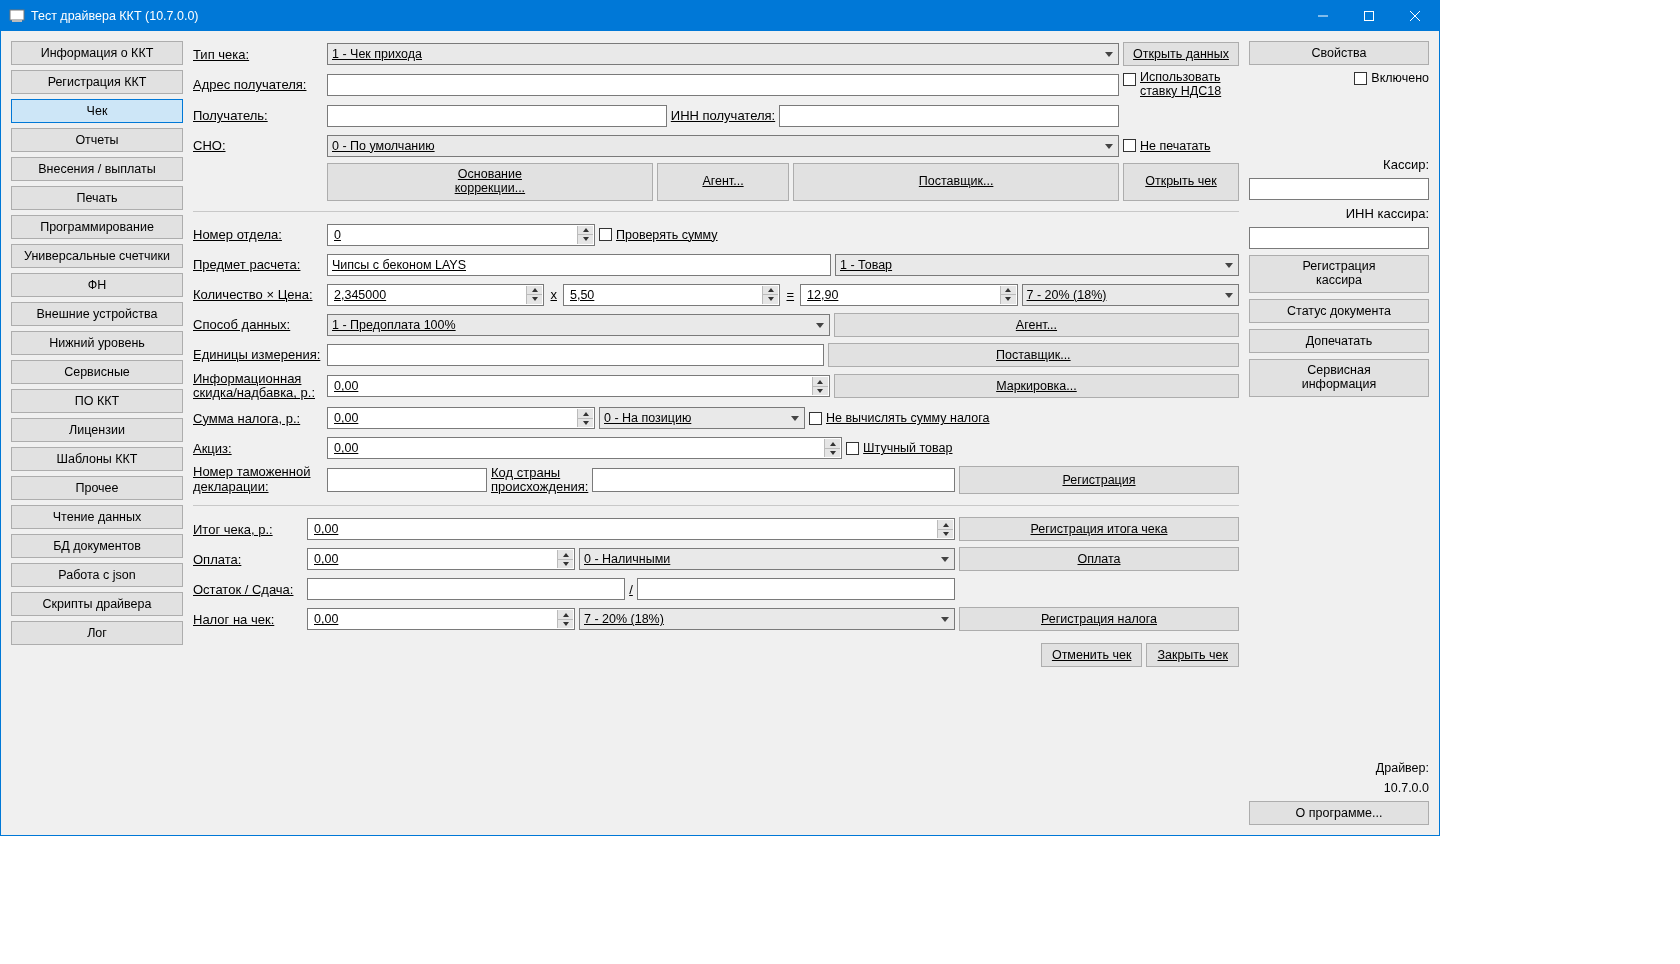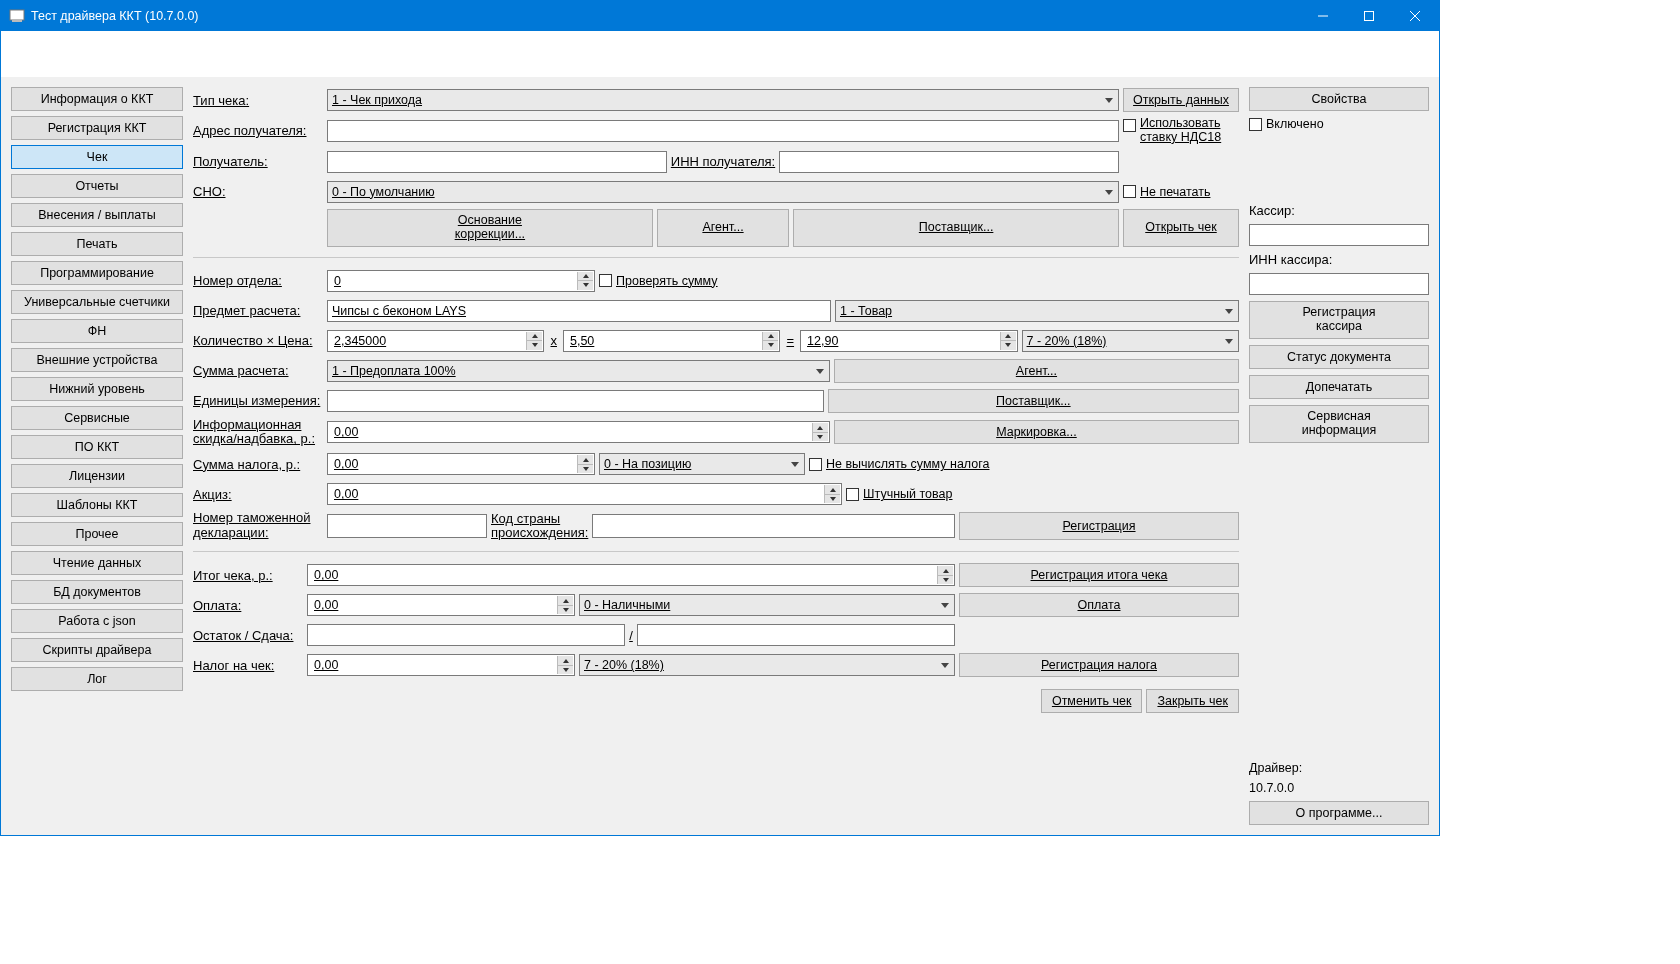--- a/index.html
+++ b/index.html
@@ -41,21 +41,20 @@
     cursor: default;
   }
   .titlebar .win-btn svg { pointer-events:none;}
   .body {
     flex: 1;
     display: flex;
     background: #f0f0f0;
     padding: 10px;
     gap: 10px;
     overflow: hidden;
-    margin-top: 46px;
   }
   
   .left-nav {
     width: 172px;
     display: flex;
     flex-direction: column;
     gap: 5px;
     flex: 0 0 auto;
   }
   .nav-btn {
@@ -141,21 +140,21 @@
   }
   .btn.tall { height: 38px; line-height:1.1; text-align:center;}
   .chk {display:flex;align-items:center;gap:4px;font-size:12.5px;}
   .chk-box {width:13px;height:13px;border:1px solid #333;background:#fff;flex:0 0 auto;}
   hr.sep{border:none;border-top:1px solid #c8c8c8;margin:6px 0;}
   .flex-fill{flex:1;min-width:0;text-align:center;}
   
   .right {
     width: 180px;
     flex:0 0 auto;
-    display:flex;flex-direction:column;gap:6px;
+    display:flex;flex-direction:column;gap:6px;align-items:flex-end;
   }
   .right .btn { width:100%; }
   .right input[type=text]{width:100%;}
   .right-fill{flex:1;}
   .right .driver-lbl{font-size:12.5px;}
   .eq-sign{padding:0 2px;}
 </style>
 </head>
 <body>
 
@@ -312,21 +311,21 @@
               <div class="up"></div>
               <div class="dn"></div>
             </div>
         </div>
         <div class="combo" style="flex:1">
             <span>7 - 20% (18%)</span>
           </div>
       </div>
 
       <div class="form-row">
-        <div class="lbl">Сумма расчета:</div>
+        <div class="lbl">Способ данных:</div>
         <div class="combo" style="flex:1.25">
             <span>1 - Предоплата 100%</span>
           </div>
         <div class="btn" style="flex:1">Агент...</div>
       </div>
 
       <div class="form-row">
         <div class="lbl">Единицы измерения:</div>
         <input type="text" style="flex: 1.25 1 0%;">
         <div class="btn" style="flex:1">Поставщик...</div>

